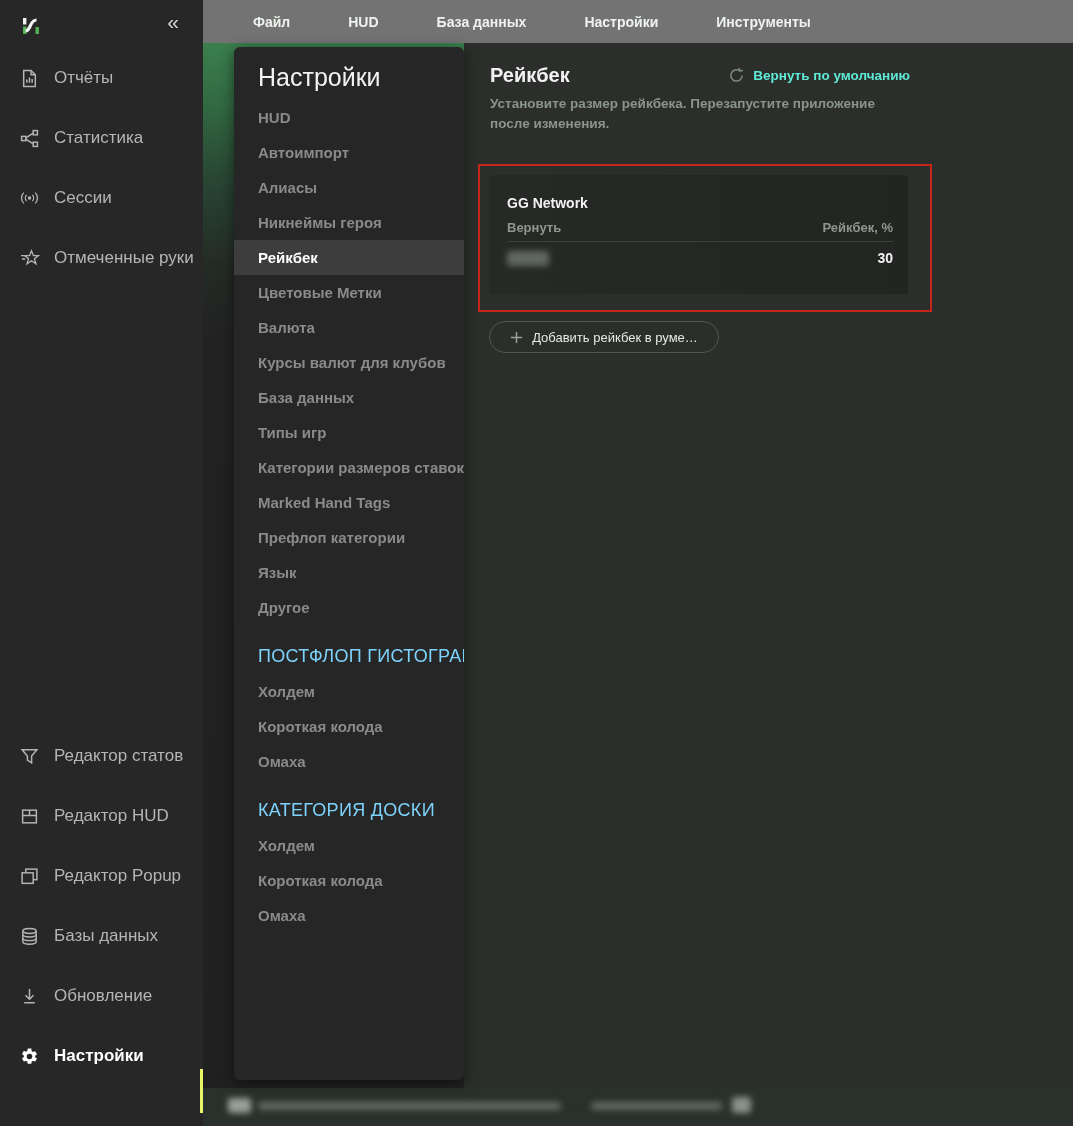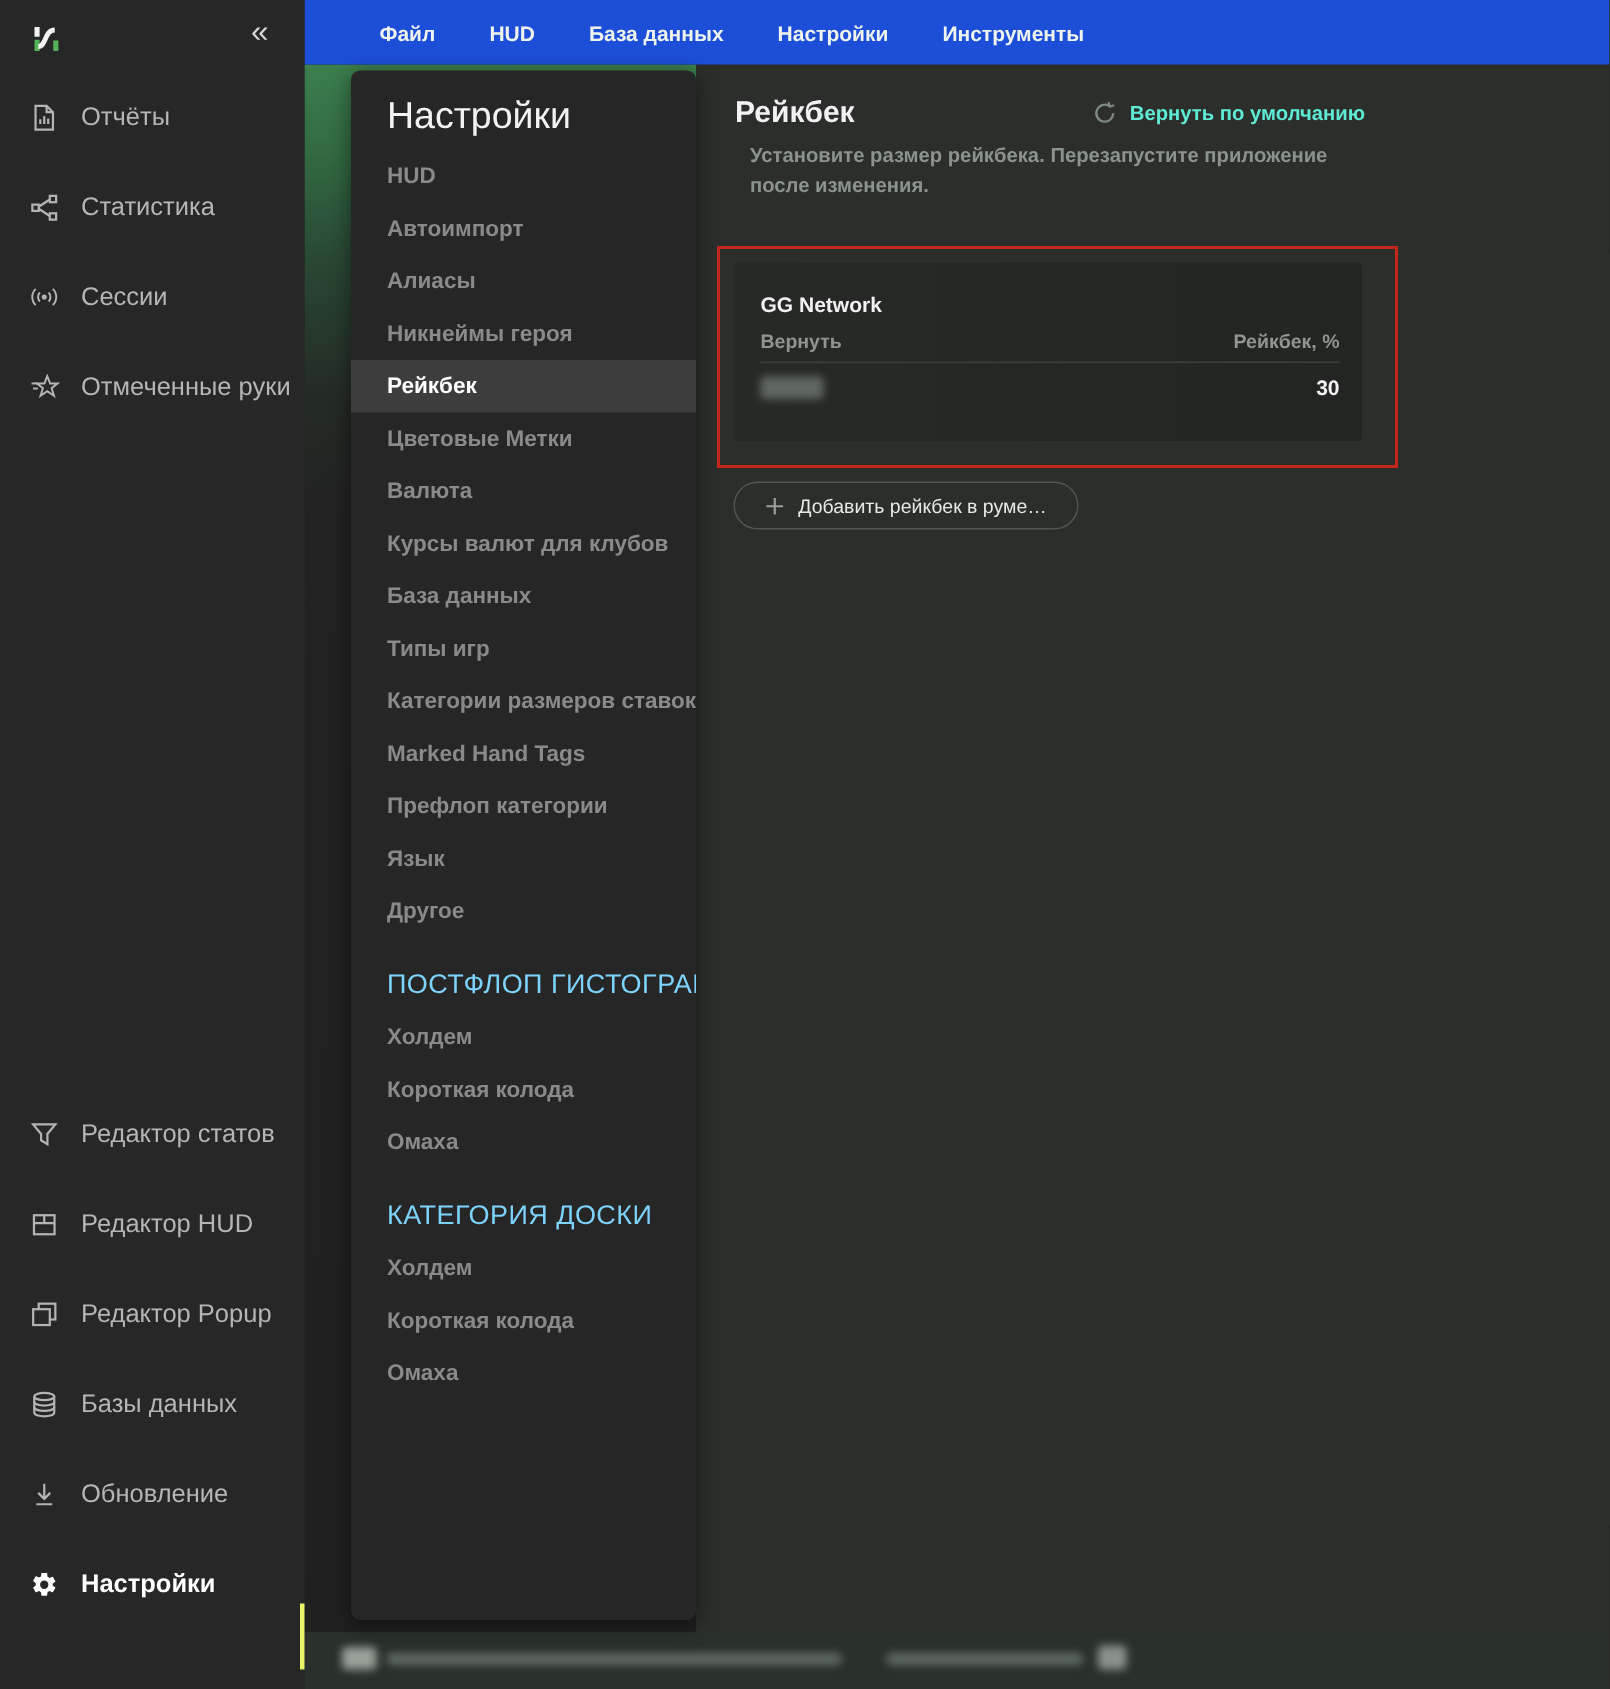--- a/index.html
+++ b/index.html
@@ -14,22 +14,22 @@
   .collapse { position:absolute; right:24px; top:10px; color:#d6d6d6; font-size:21px; cursor:pointer; }
   .sb-group-top { position:absolute; left:0; top:48px; width:100%; }
   .sb-group-bottom { position:absolute; left:0; top:726px; width:100%; }
   .sb-item { display:flex; align-items:center; height:60px; padding-left:18px; gap:13px;
              color:#b3b6b3; font-size:17px; cursor:pointer; white-space:nowrap; }
   .sb-item .ic { width:23px; display:flex; justify-content:center; align-items:center; }
   .sb-item.active { color:#ffffff; font-weight:bold; }
   .accent-bar { position:absolute; right:0; top:1069px; width:3px; height:44px; background:#e9f567; }
 
   
-  .menubar { position:absolute; left:203px; top:0; width:870px; height:43px; background:#1d4ed8;
-             display:flex; align-items:center; padding-left:50px; gap:36px; z-index:3; }
+  .menubar { position:absolute; left:203px; top:0; width:870px; height:43px; background:#737373;
+             display:flex; align-items:center; padding-left:50px; gap:58px; z-index:3; }
   .menu-item { color:#eef3ee; font-size:14px; font-weight:600; cursor:pointer; white-space:nowrap; }
 
   
   .bg-fade { position:absolute; left:203px; top:43px; width:261px; height:1045px;
              background:linear-gradient(#3b7f4d 0px,#326a42 60px,#294834 130px,#242b25 220px,#222222 300px,#202020 100%); z-index:1; }
 
   
   .panel { position:absolute; left:234px; top:47px; width:230px; height:1033px; background:#262626;
            border-radius:6px; box-shadow:0 3px 14px rgba(0,0,0,.5); z-index:4; overflow:hidden; }
   .panel-title { margin:16px 0 8px 24px; font-size:25px; color:#f2f2f2; }
@@ -40,21 +40,21 @@
                  color:#7dd3fc; font-size:18px; font-weight:400; letter-spacing:.3px; white-space:nowrap; }
 
   
   .main { position:absolute; left:464px; top:43px; width:609px; height:1045px; background:#2b2e2b; z-index:2; }
   .main-inner { position:relative; width:100%; height:100%; }
   .main-header { display:flex; justify-content:space-between; align-items:center;
                  width:420px; margin:21px 0 0 26px; }
   .page-title { color:#f2f2f2; font-size:20px; font-weight:600; }
   .reset-btn { display:flex; align-items:center; gap:8px; color:#5eead4; font-size:13.5px;
                font-weight:600; cursor:pointer; white-space:nowrap; }
-  .desc { width:400px; margin:7px 0 0 36px; color:#8b948c; font-size:13.5px; font-weight:600; line-height:20px; }
+  .desc { width:400px; margin:7px 0 0 26px; color:#8b948c; font-size:13.5px; font-weight:600; line-height:20px; }
 
   .annotation { position:absolute; left:14px; top:100px; width:454px; height:148px;
                 border:2px solid #c3271b; z-index:6; pointer-events:none; }
   .room-card { position:absolute; left:25px; top:111px; width:419px; height:119px;
                background:linear-gradient(90deg,#262926,#222522); border-radius:3px;
                padding:20px 15px 0 18px; }
   .room-name { color:#f2f2f2; font-size:14px; font-weight:bold; }
   .card-cols { display:flex; justify-content:space-between; margin-top:9px;
                color:#8f968f; font-size:13px; font-weight:600; }
   .card-divider { border-top:1px solid #3c3f3c; margin-top:6px; }

